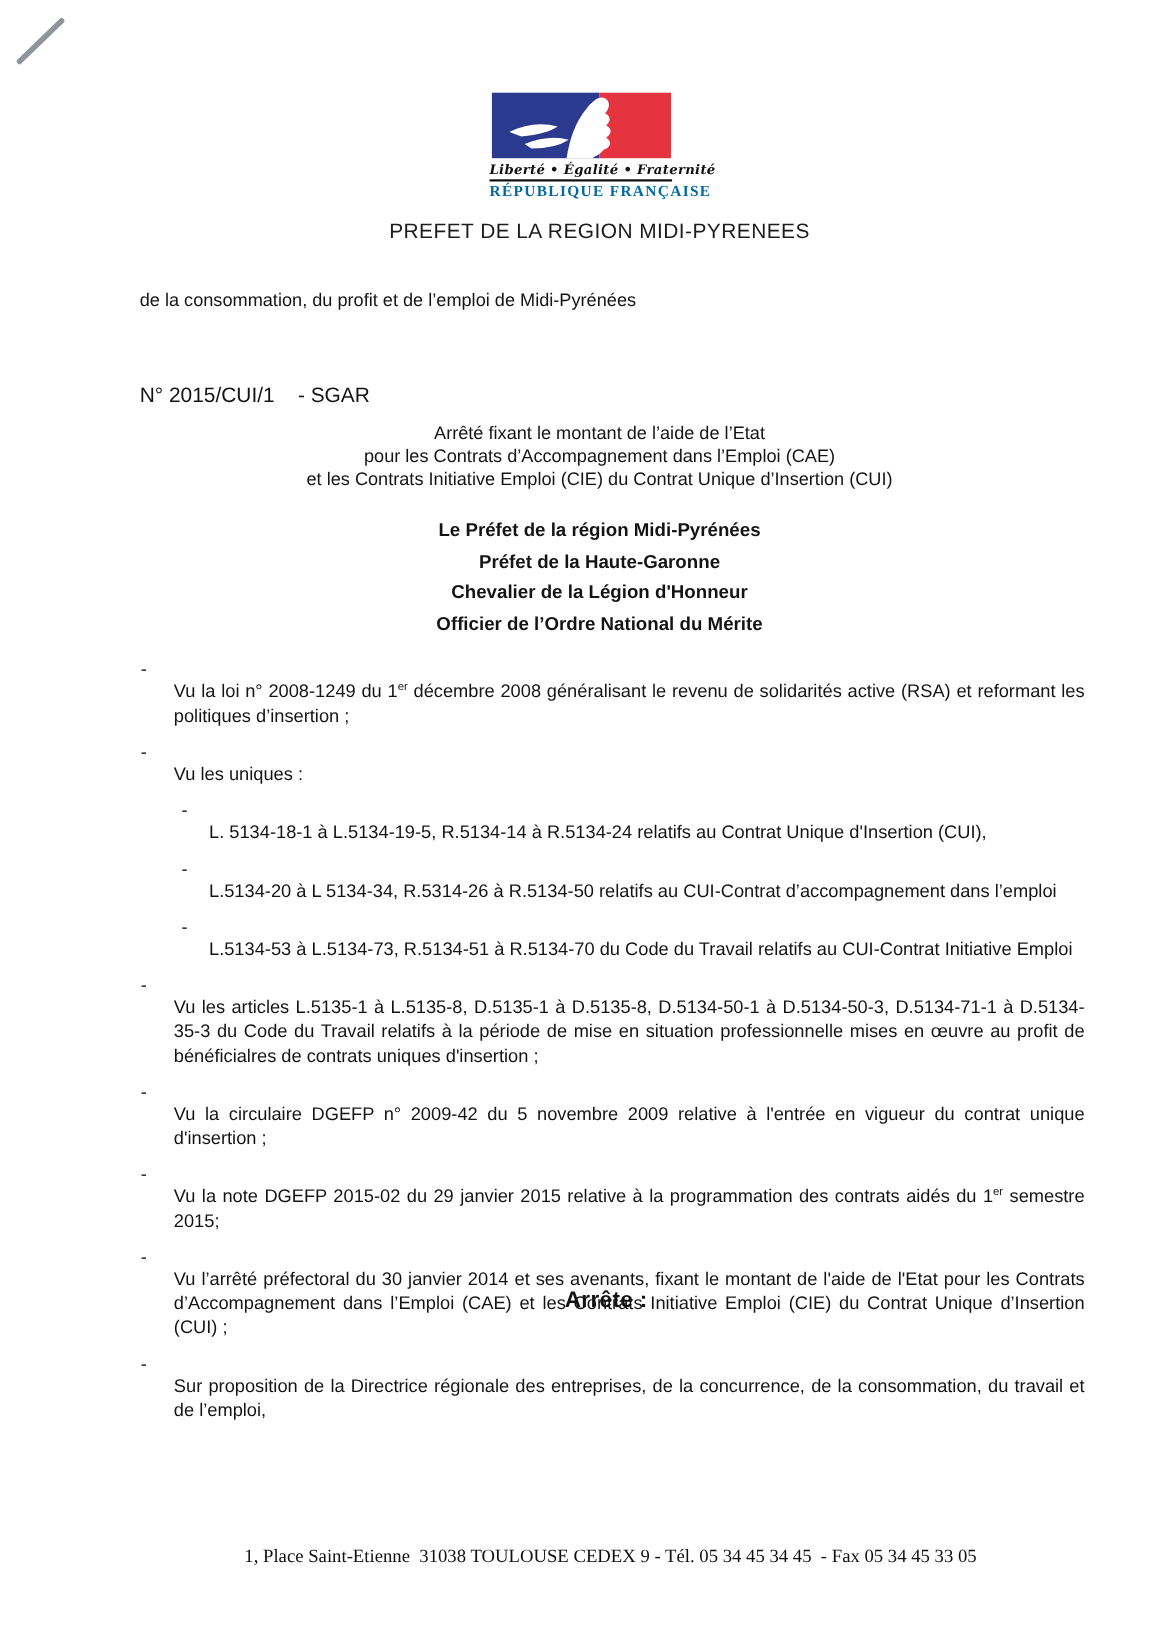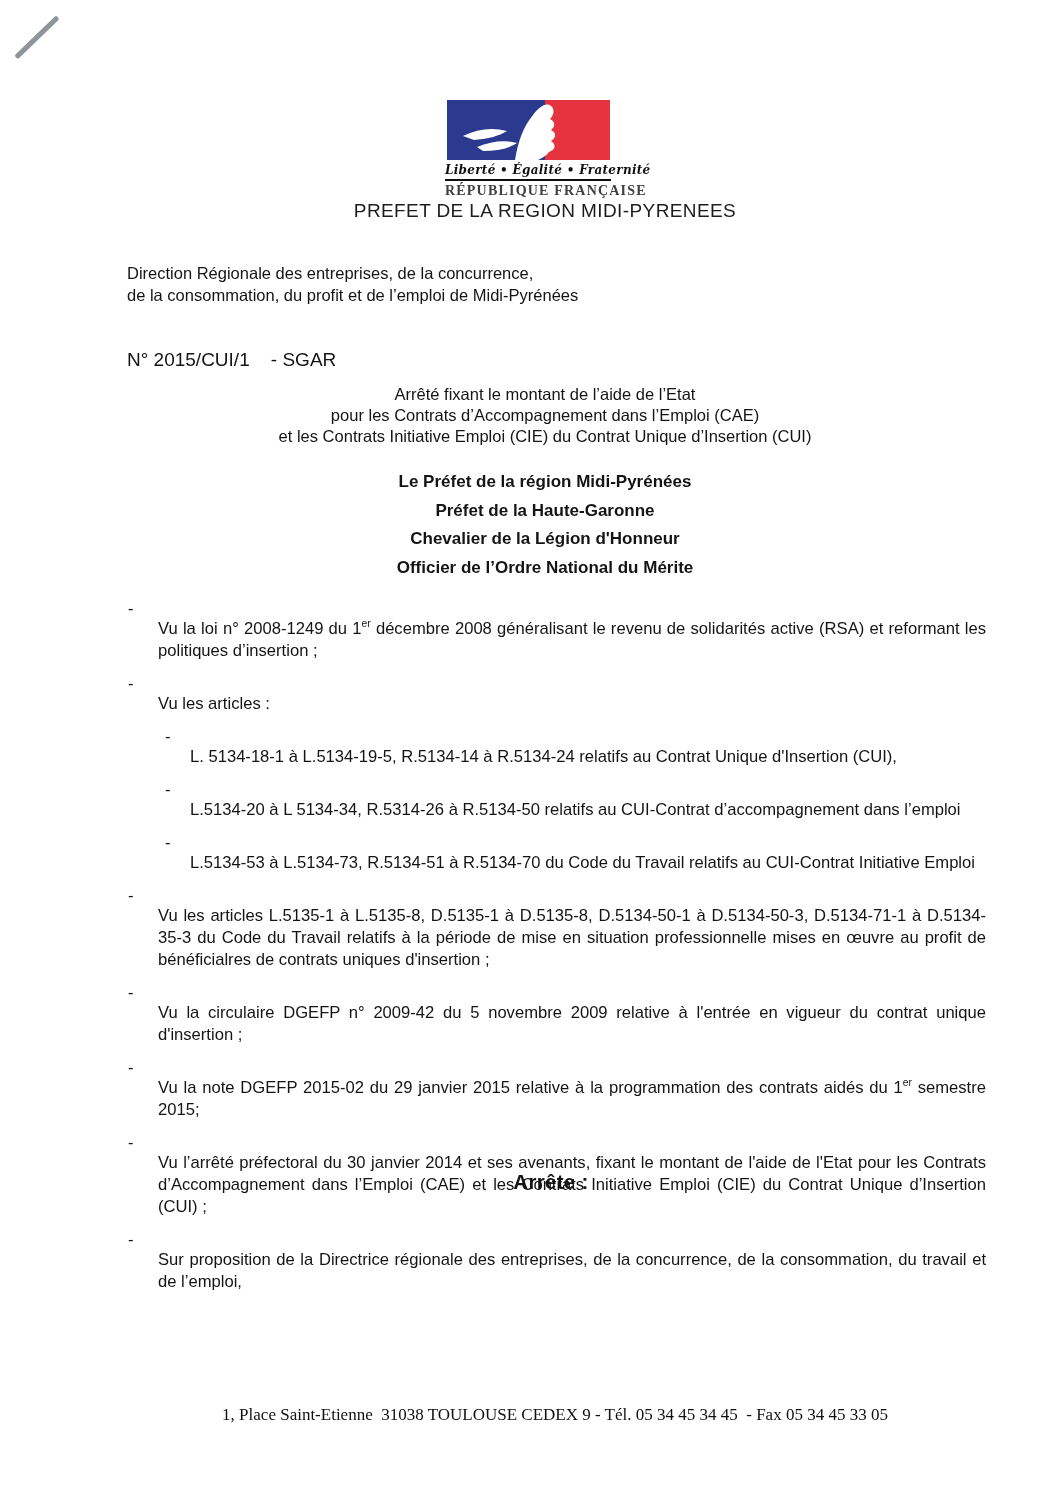--- a/index.html
+++ b/index.html
@@ -8,31 +8,31 @@
     background:#ffffff;color:#141414;overflow:hidden;
     font-family:"Liberation Sans",sans-serif;
   }
   
   .pen-mark{
     position:absolute;left:16px;top:55px;width:58px;height:5px;
     background:#8f969b;border-radius:2px;
     transform:rotate(-44deg);transform-origin:0 50%;
   }
   
-  .logo{position:absolute;left:445px;top:100px;width:166px;text-align:left;}
+  .logo{position:absolute;left:445px;top:84px;width:166px;text-align:left;}
   .logo svg{display:block;width:163px;height:60px;margin:0 auto;}
   .logo .motto{
     margin-top:3px;font-family:"DejaVu Serif",serif;
     font-weight:bold;font-style:italic;font-size:12px;letter-spacing:.3px;
     white-space:nowrap;color:#101010;
   }
   .logo .logo-rule{margin-top:2px;border-top:2.5px solid #0e0e0e;width:166px;}
   .logo .republic{
     margin-top:2px;font-family:"Liberation Serif",serif;font-weight:bold;
-    font-size:14px;letter-spacing:1.2px;white-space:nowrap;color:#404040;
+    font-size:14px;letter-spacing:1.2px;white-space:nowrap;color:#0369a1;
   }
   .prefet-line{
     position:absolute;top:200px;left:0;width:100%;text-align:center;
     transform:translateX(18px);font-size:19px;letter-spacing:.4px;color:#1c1c1c;
   }
   .direction{position:absolute;left:127px;top:262px;font-size:16.5px;line-height:22px;}
   .reference{position:absolute;left:127px;top:349px;font-size:19px;white-space:pre;}
   .doc-title{
     position:absolute;top:384px;left:0;width:100%;text-align:center;
     transform:translateX(18px);font-size:16.5px;line-height:21px;
@@ -76,21 +76,20 @@
       <path fill="#ffffff" d="M86 22 Q92 18 96 21 Q92 26 86 25 Z" opacity="0.9"></path>
     </svg>
     <div class="motto">Liberté • Égalité • Fraternité</div>
     <div class="logo-rule"></div>
     <div class="republic">RÉPUBLIQUE FRANÇAISE</div>
   </div>
 
   <div class="prefet-line">PREFET DE LA REGION MIDI-PYRENEES</div>
 
   <div class="direction">
-    <div>Direction Régionale des entreprises, de la concurrence,</div>
     <div>de la consommation, du profit et de l’emploi de Midi-Pyrénées</div>
   </div>
 
   <div class="reference">N° 2015/CUI/1    - SGAR</div>
 
   <div class="doc-title">
     <div>Arrêté fixant le montant de l’aide de l’Etat</div>
     <div>pour les Contrats d’Accompagnement dans l’Emploi (CAE)</div>
     <div>et les Contrats Initiative Emploi (CIE) du Contrat Unique d’Insertion (CUI)</div>
   </div>
@@ -102,21 +101,21 @@
     <div>Officier de l’Ordre National du Mérite</div>
   </div>
 
   <div class="bullets" id="bullet-list">
       <div class="bullet-item level1">
         <span class="marker">-</span>
         <div class="text"><span>Vu la loi n° 2008-1249 du 1</span><span class="sup">er</span><span> décembre 2008 généralisant le revenu de solidarités active (RSA) et reformant les politiques d’insertion ;</span></div>
       </div>
       <div class="bullet-item level1">
         <span class="marker">-</span>
-        <div class="text"><span>Vu les articles :</span></div>
+        <div class="text"><span>Vu les uniques :</span></div>
       </div>
       <div class="bullet-item level2">
         <span class="marker">-</span>
         <div class="text"><span>L. 5134-18-1 à L.5134-19-5, R.5134-14 à R.5134-24 relatifs au Contrat Unique d'Insertion (CUI),</span></div>
       </div>
       <div class="bullet-item level2">
         <span class="marker">-</span>
         <div class="text"><span>L.5134-20 à L 5134-34, R.5314-26 à R.5134-50 relatifs au CUI-Contrat d’accompagnement dans l’emploi</span></div>
       </div>
       <div class="bullet-item level2">

